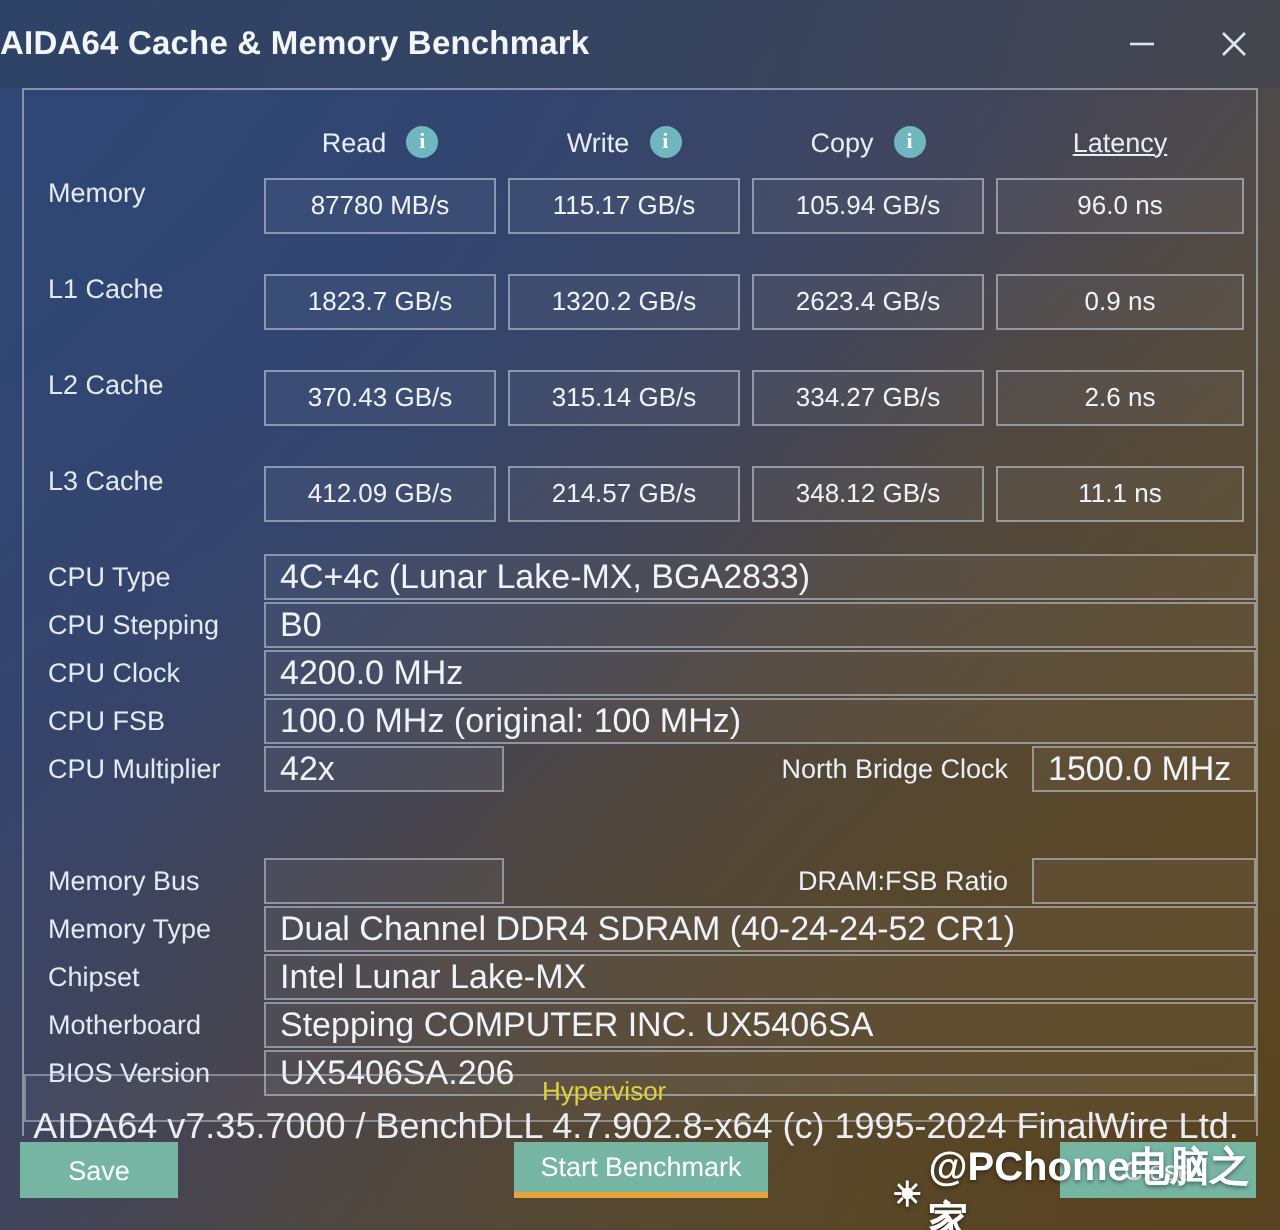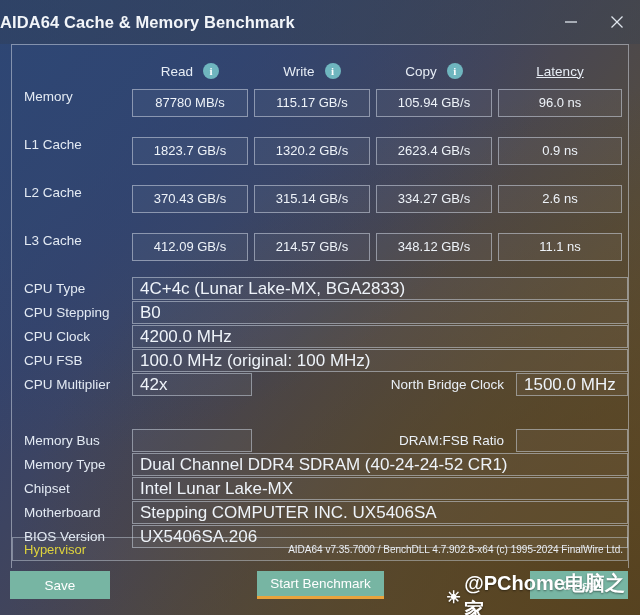--- a/index.html
+++ b/index.html
@@ -156,51 +156,52 @@
 
   
   .statusrow {
     position: absolute;
     left: 12px; top: 537px;
     width: 616px; height: 24px;
     display: flex;
     align-items: center;
     border: 1px solid rgba(205,214,226,0.45);
     background: rgba(255,255,255,0.035);
+    flex-direction: column;
   }
   .hyper {
     width: 120px;
     padding-left: 11px;
     font-size: 13px;
     color: #ddd23d;
     white-space: nowrap;
   }
   .verline {
     flex: 1;
     text-align: right;
-    font-size: 10px;
+    font-size: 18px;
     color: #eaeef4;
     padding-right: 4px;
     white-space: nowrap;
   }
 
   
   .btn {
     position: absolute;
     height: 28px;
     background: #77b5a3;
     color: #ffffff;
     font-size: 13.5px;
     display: flex;
     align-items: center;
     justify-content: center;
     border: none;
     white-space: nowrap;
   }
-  #save-btn  { left: 10px;  top: 571px; width: 100px; }
+  #save-btn  { left: 10px;  top: 571px; width: 79px; }
   #start-btn { left: 257px; top: 571px; width: 127px; border-bottom: 3px solid #e8a33d; }
   #close-btn { left: 530px; top: 571px; width: 98px; }
 
   
   .watermark {
     position: absolute;
     left: 446px; top: 570px;
     display: flex;
     align-items: center;
     gap: 3px;

